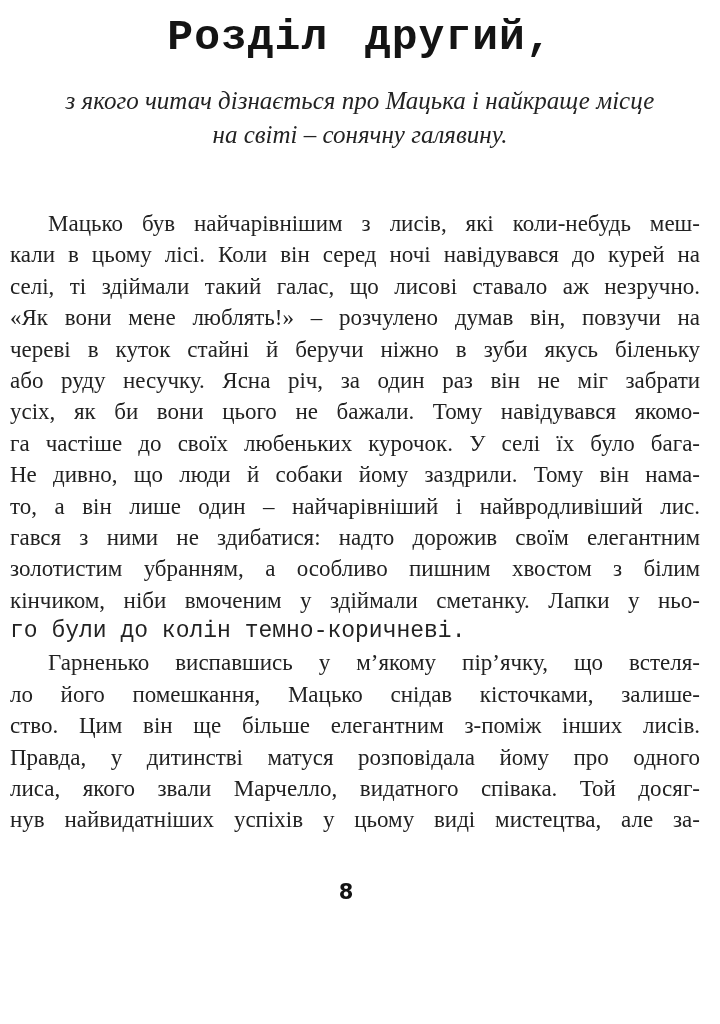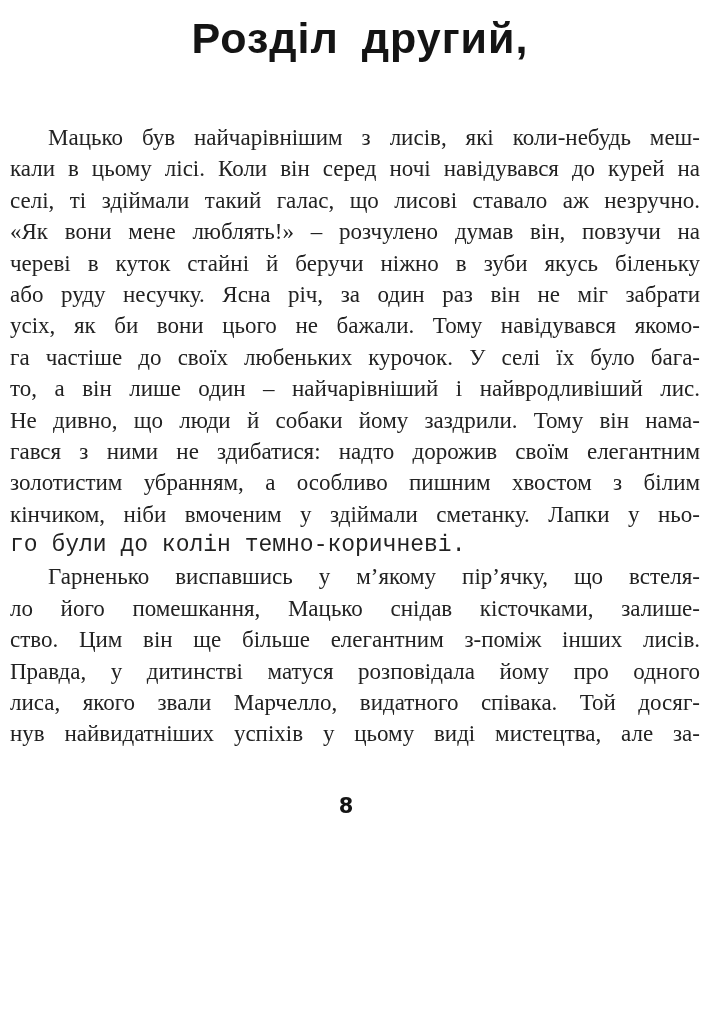--- a/index.html
+++ b/index.html
@@ -12,21 +12,21 @@
     width: 720px;
     height: 1024px;
     background: #ffffff;
     overflow: hidden;
     font-family: "Liberation Serif", serif;
     color: #222222;
   }
   .chapter-title {
     margin-top: 10px;
     text-align: center;
-    font-family: Liberation Sans, sans-serif;
+    font-family: Liberation Mono, monospace;
     font-weight: 700;
     font-size: 43px;
     line-height: 56px;
     letter-spacing: 1px;
     word-spacing: 10px;
     color: #141414;
   }
   .chapter-subtitle {
     margin-top: 18px;
     text-align: center;
@@ -61,33 +61,37 @@
     font-size: 21px;
     color: #141414;
   }
 </style>
 </head>
 <body>
 
 <div class="page">
   <div class="chapter-title">Розділ другий,</div>
 
+  <div class="chapter-subtitle">
+    <div>з якого читач дізнається про Мацька і найкраще місце</div>
+    <div>на світі – сонячну галявину.</div>
+  </div>
 
   <div class="body-text">
       <div class="paragraph">
         <div class="line first">Мацько був найчарівнішим з лисів, які коли-небудь меш-</div>
         <div class="line">кали в цьому лісі. Коли він серед ночі навідувався до курей на</div>
         <div class="line">селі, ті здіймали такий галас, що лисові ставало аж незручно.</div>
         <div class="line">«Як вони мене люблять!» – розчулено думав він, повзучи на</div>
         <div class="line">череві в куток стайні й беручи ніжно в зуби якусь біленьку</div>
         <div class="line">або руду несучку. Ясна річ, за один раз він не міг забрати</div>
         <div class="line">усіх, як би вони цього не бажали. Тому навідувався якомо-</div>
         <div class="line">га частіше до своїх любеньких курочок. У селі їх було бага-</div>
+        <div class="line">Не дивно, що люди й собаки йому заздрили. Тому він нама-</div>
         <div class="line">то, а він лише один – найчарівніший і найвродливіший лис.</div>
-        <div class="line">Не дивно, що люди й собаки йому заздрили. Тому він нама-</div>
         <div class="line">гався з ними не здибатися: надто дорожив своїм елегантним</div>
         <div class="line">золотистим убранням, а особливо пишним хвостом з білим</div>
         <div class="line">кінчиком, ніби вмоченим у здіймали сметанку. Лапки у ньо-</div>
         <div class="line last">го були до колін темно-коричневі.</div>
       </div>
       <div class="paragraph">
         <div class="line first">Гарненько виспавшись у м’якому пір’ячку, що встеля-</div>
         <div class="line">ло його помешкання, Мацько снідав кісточками, залише-</div>
         <div class="line">ство. Цим він ще більше елегантним з-поміж інших лисів.</div>
         <div class="line">Правда, у дитинстві матуся розповідала йому про одного</div>

